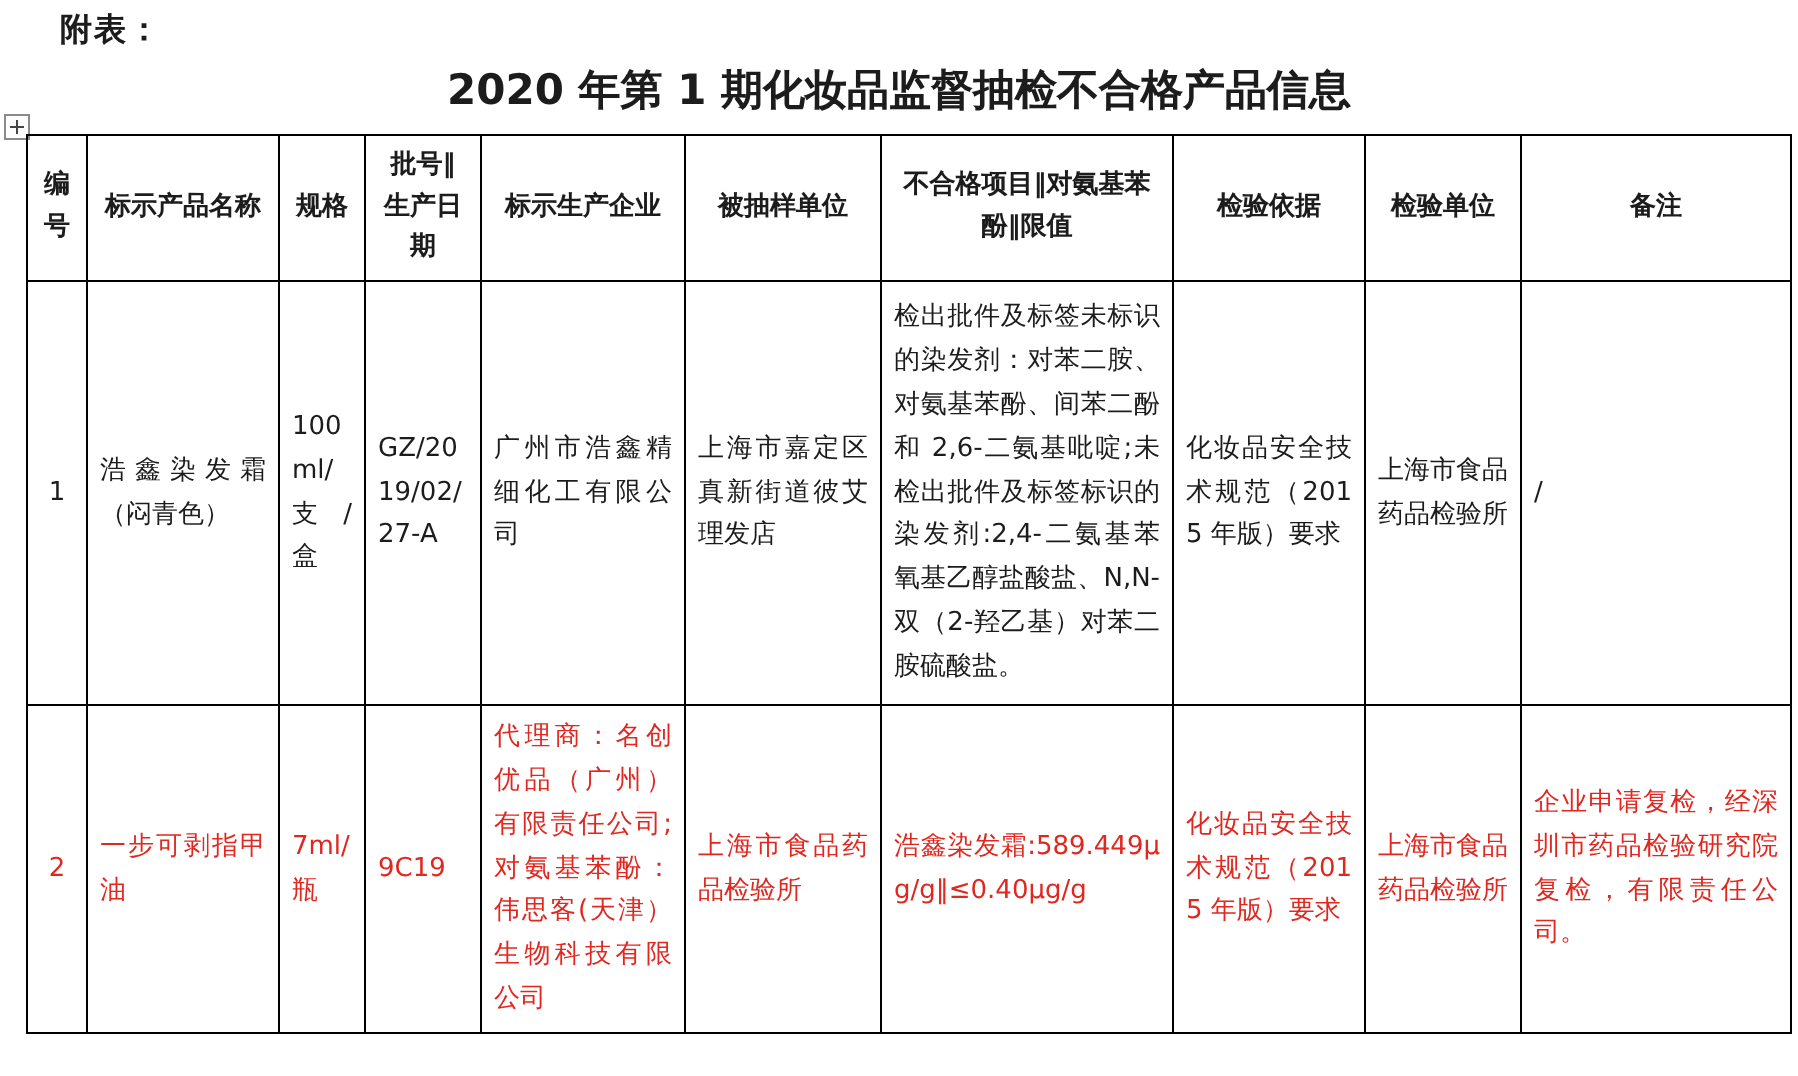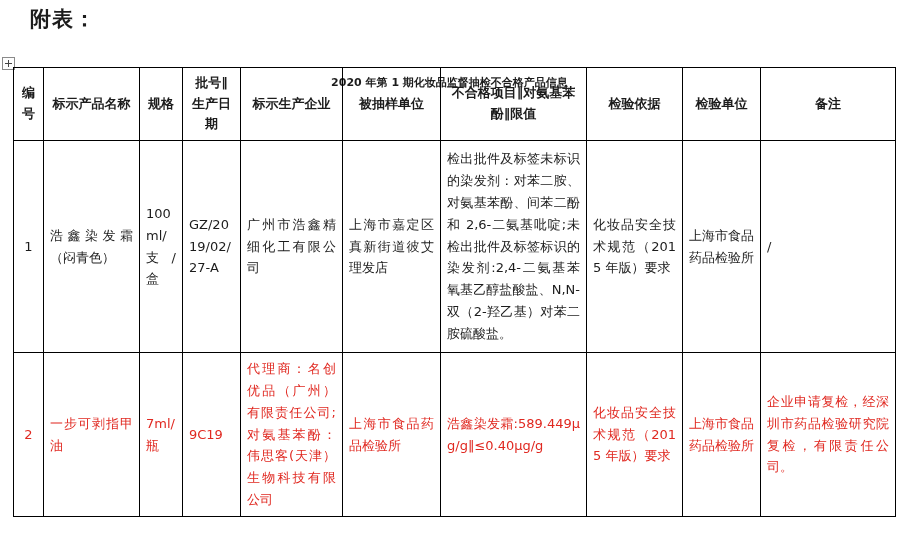--- a/index.html
+++ b/index.html
@@ -12,34 +12,33 @@
     width: 899px;
     height: 538px;
     overflow: hidden;
     font-family: "DejaVu Sans", "Liberation Sans", sans-serif;
     color: #1c1c1c;
   }
   .attachment-label {
     position: absolute;
     left: 30px;
     top: 5px;
-    font-size: 21px;
+    font-size: 16px;
     font-weight: bold;
     letter-spacing: 1px;
     text-align: right;
   }
   .doc-title {
     position: absolute;
     left: 0;
     top: 31px;
     width: 100%;
     text-align: center;
-    font-size: 11px;
+    font-size: 21px;
     font-weight: bold;
-    margin-top: 44px;
   }
   .move-handle {
     position: absolute;
     left: 2px;
     top: 57px;
     width: 11px;
     height: 11px;
     border: 1px solid #8a8a8a;
     background: #fdfdfd;
     display: flex;

